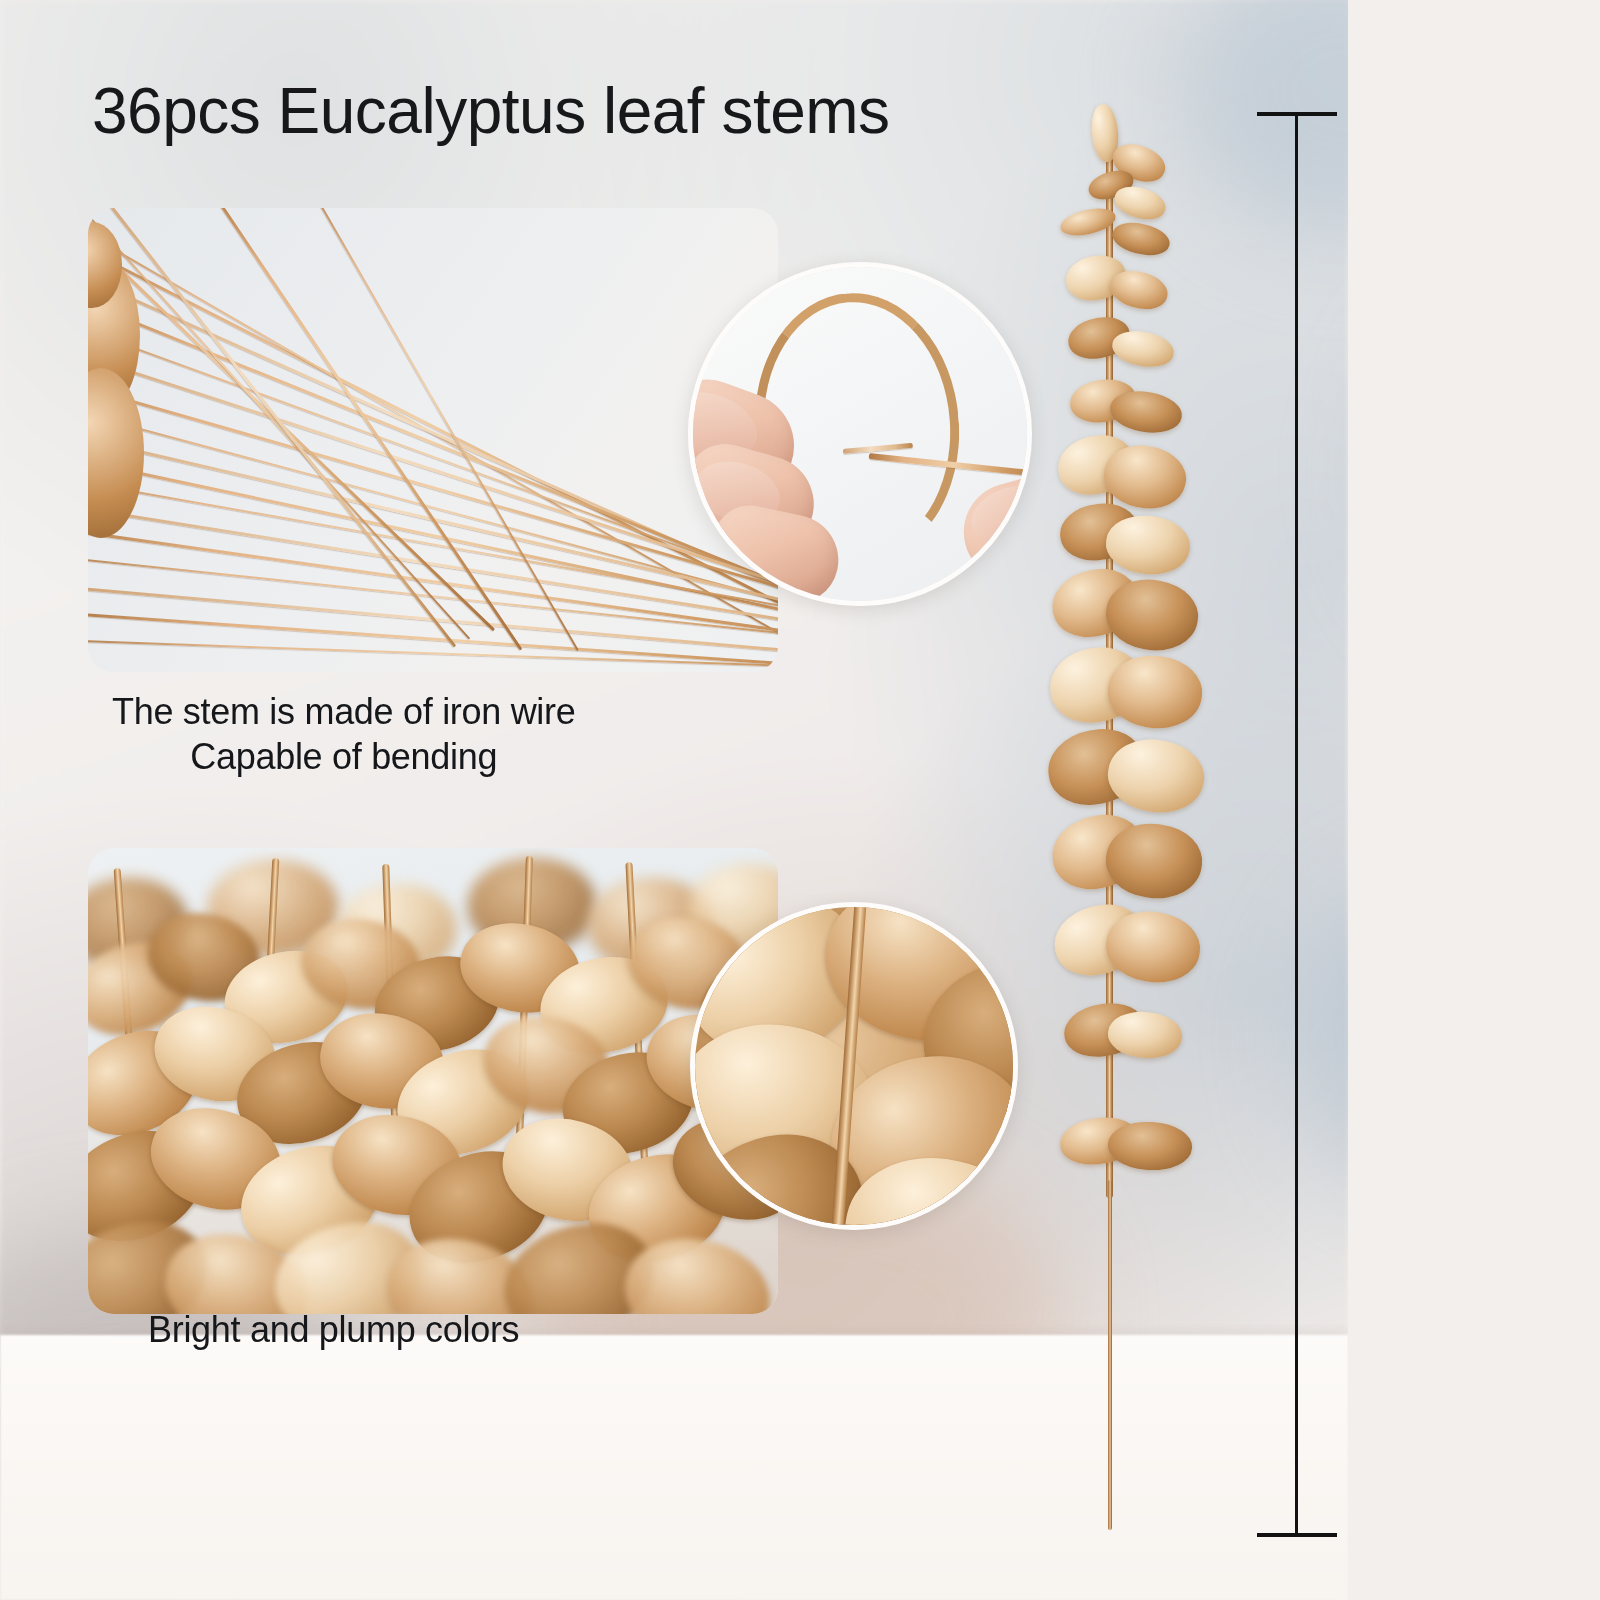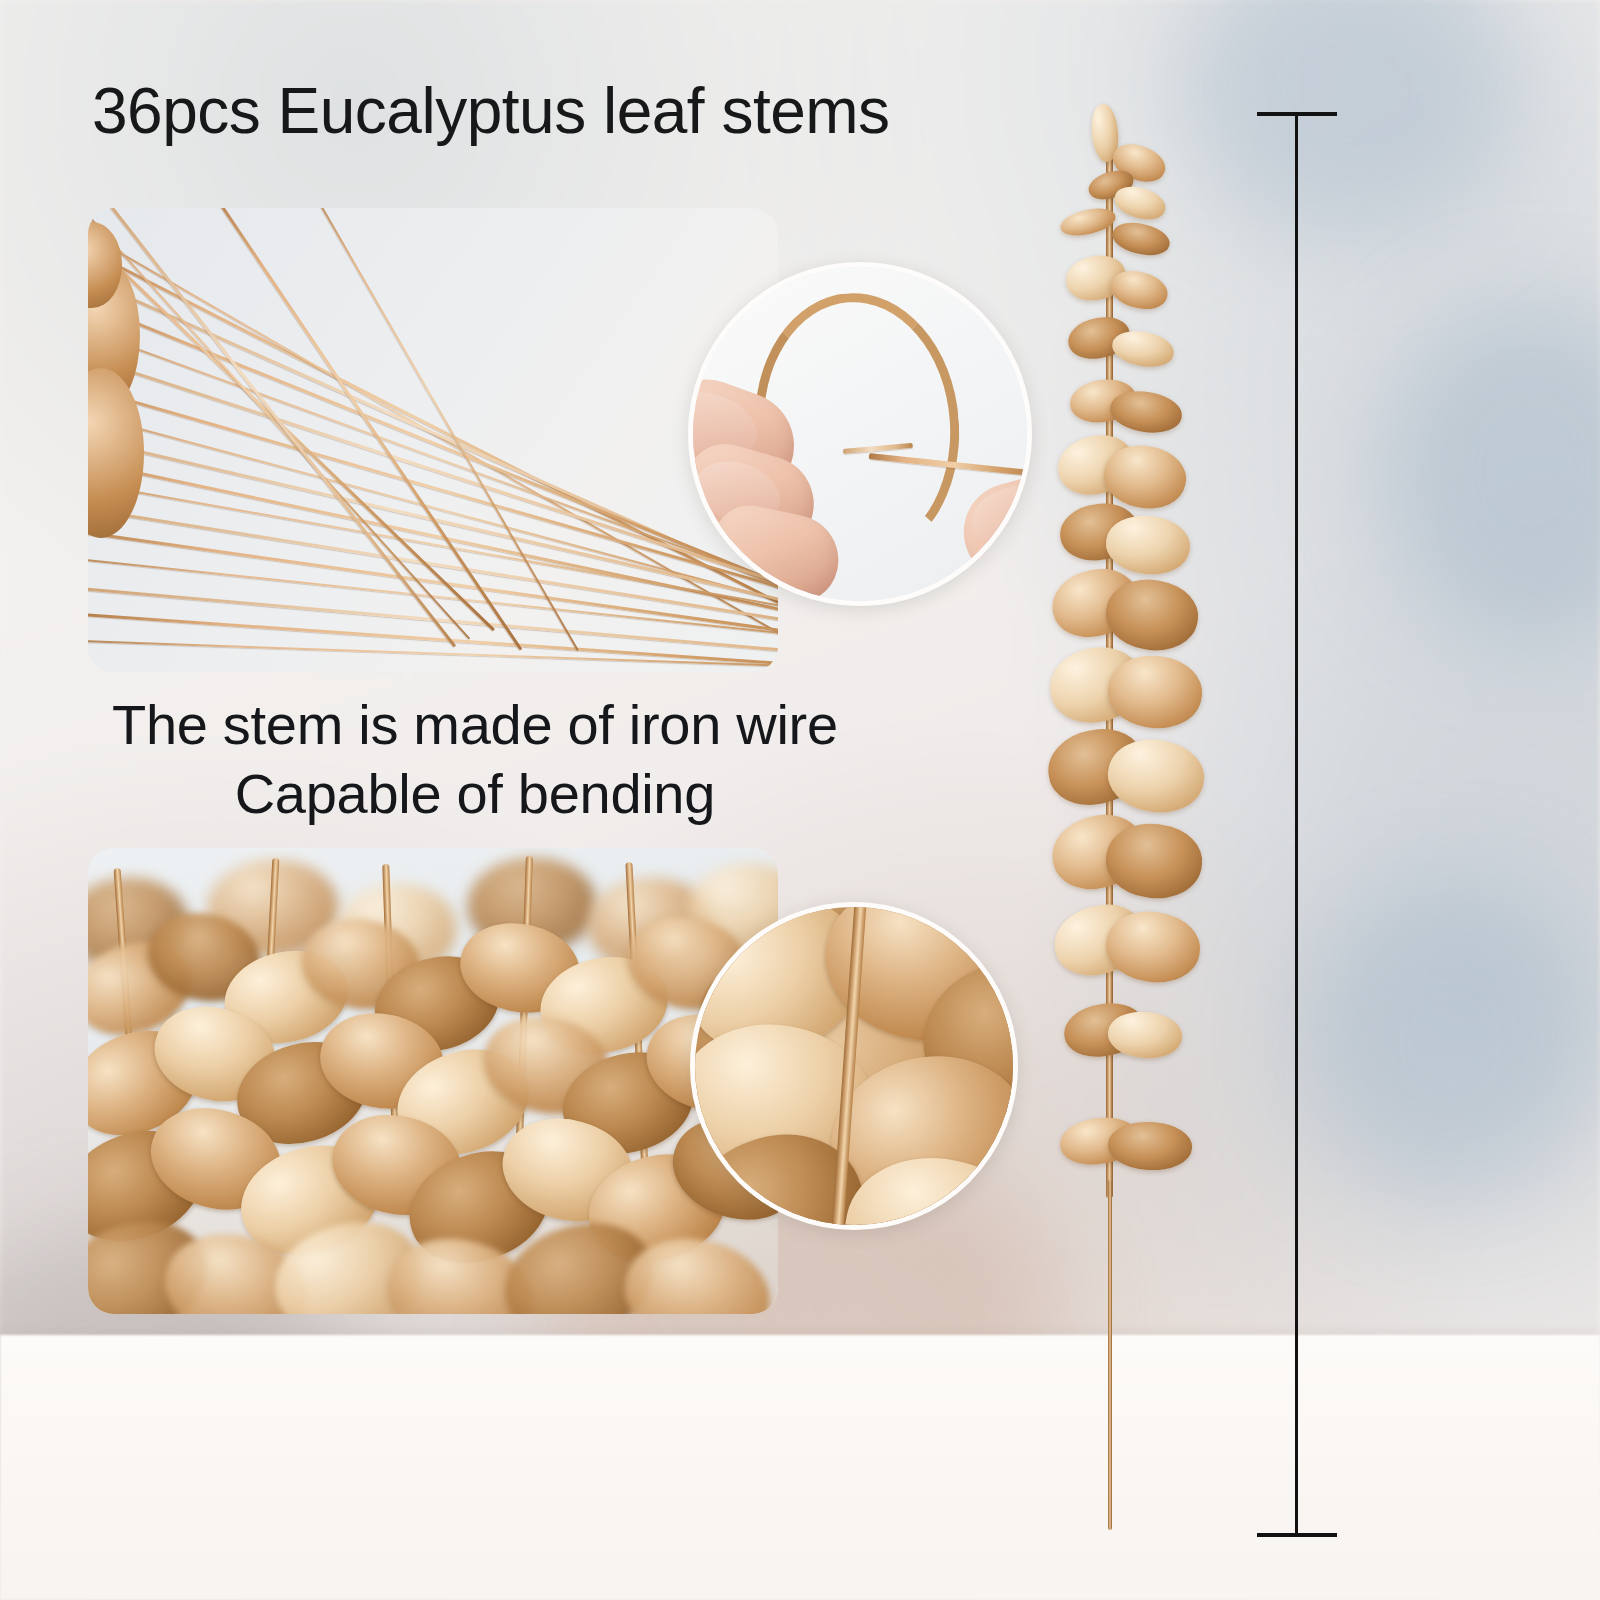--- a/index.html
+++ b/index.html
@@ -1,21 +1,21 @@
 <!DOCTYPE html>
 <html><head>
 <meta charset="utf-8">
 <style>
   html,body{margin:0;padding:0;}
   body{
     width:1600px;height:1600px;overflow:hidden;
     font-family:"Liberation Sans","DejaVu Sans",sans-serif;
     background:#f2efec;
   }
-  .stage{position:relative;width:1600px;height:1600px;overflow:hidden;}
+  .stage{position:relative;width:1348px;height:1600px;overflow:hidden;}
 
   
   .bg-base{position:absolute;inset:0;
     background:
       radial-gradient(circle at 22% 6%, rgba(206,212,216,.55) 0%, rgba(206,212,216,0) 30%),
       radial-gradient(circle at 86% 4%, rgba(196,206,214,.5) 0%, rgba(196,206,214,0) 32%),
       radial-gradient(circle at 97% 36%, rgba(186,199,210,.55) 0%, rgba(186,199,210,0) 30%),
       radial-gradient(circle at 92% 62%, rgba(176,192,206,.5) 0%, rgba(176,192,206,0) 26%),
       radial-gradient(circle at 60% 78%, rgba(205,186,176,.45) 0%, rgba(205,186,176,0) 34%),
       radial-gradient(circle at 12% 88%, rgba(190,182,180,.5) 0%, rgba(190,182,180,0) 34%),
@@ -105,21 +105,21 @@
 
   
   .dim-line{position:absolute;left:1295px;top:113px;width:3px;height:1424px;background:#121212;}
   .dim-cap{position:absolute;height:4px;width:80px;background:#121212;left:1257px;}
   .dim-cap.top{top:112px;}
   .dim-cap.bot{top:1533px;}
   .dim-label{position:absolute;left:1244px;top:800px;font-size:42px;color:#151719;
     letter-spacing:-.5px;white-space:nowrap;}
 
   
-  .caption{position:absolute;color:#15171a;font-size:56px;line-height:1.24;letter-spacing:-.3px;}
+  .caption{position:absolute;color:#15171a;font-size:36px;line-height:1.24;letter-spacing:-.3px;}
   .cap-1{left:112px;top:690px;}
   .cap-1 .l2{display:block;text-align:center;}
   .cap-2{left:148px;top:1308px;}
 </style>
 </head>
 <body>
 
 <div class="stage">
 
   <div class="bg-base"></div>
@@ -292,14 +292,15 @@
   </div>
 
   <div class="dim-cap top"></div>
   <div class="dim-line"></div>
   <div class="dim-cap bot"></div>
 
   <div class="caption cap-1">
     <span>The stem is made of iron wire</span>
     <span class="l2">Capable of bending</span>
   </div>
+  <div class="caption cap-2">Bright and plump colors</div>
 
 </div>
 
 </body></html>

